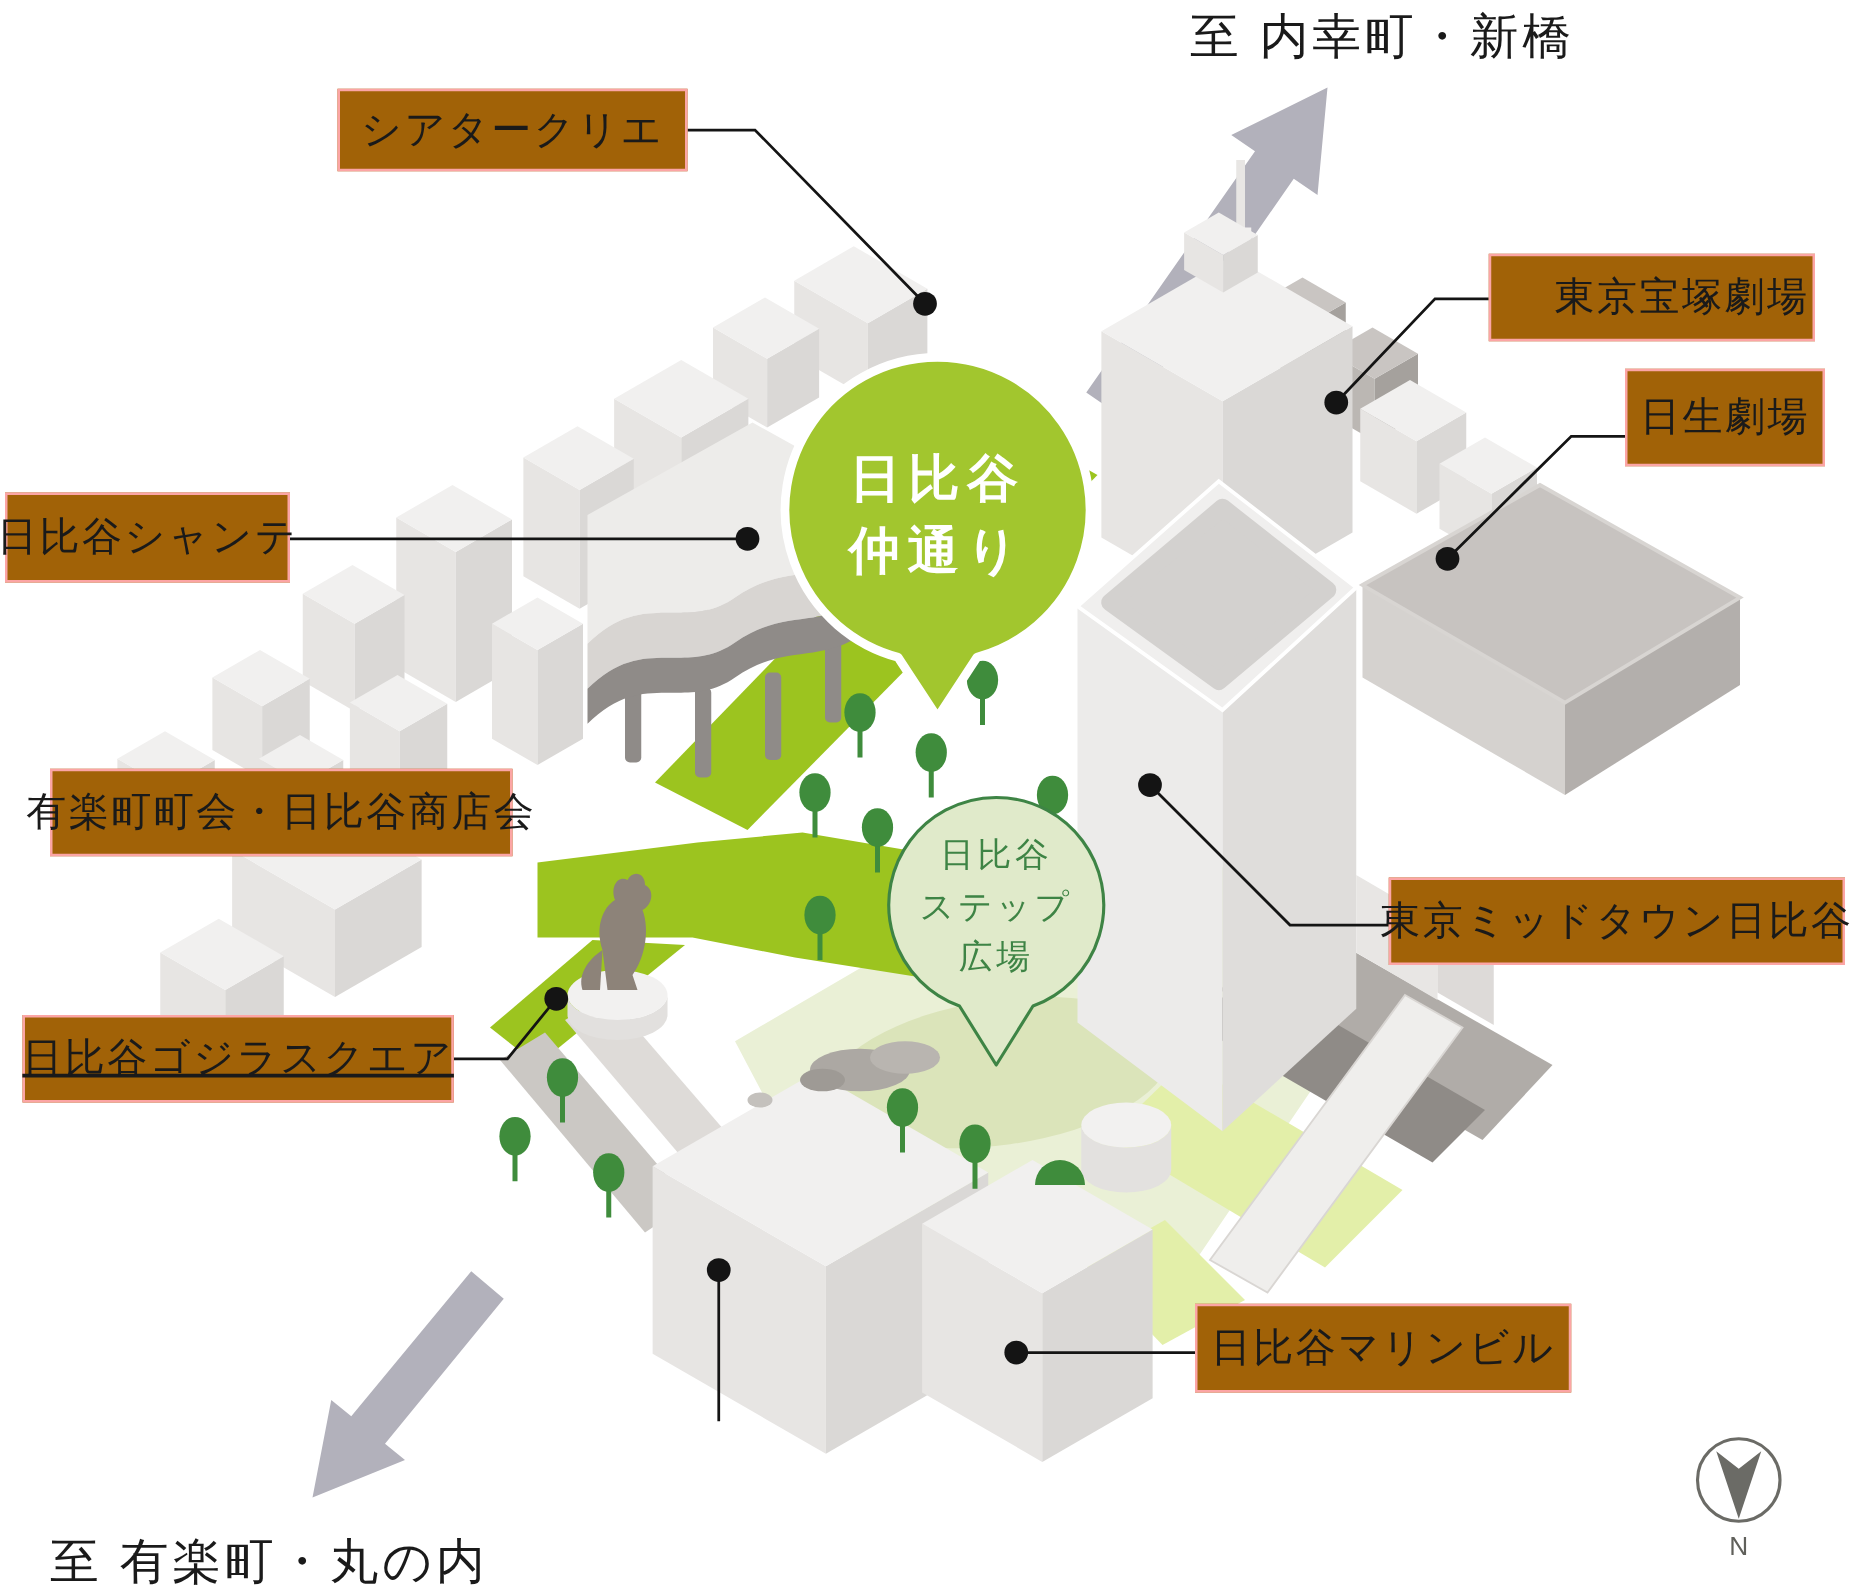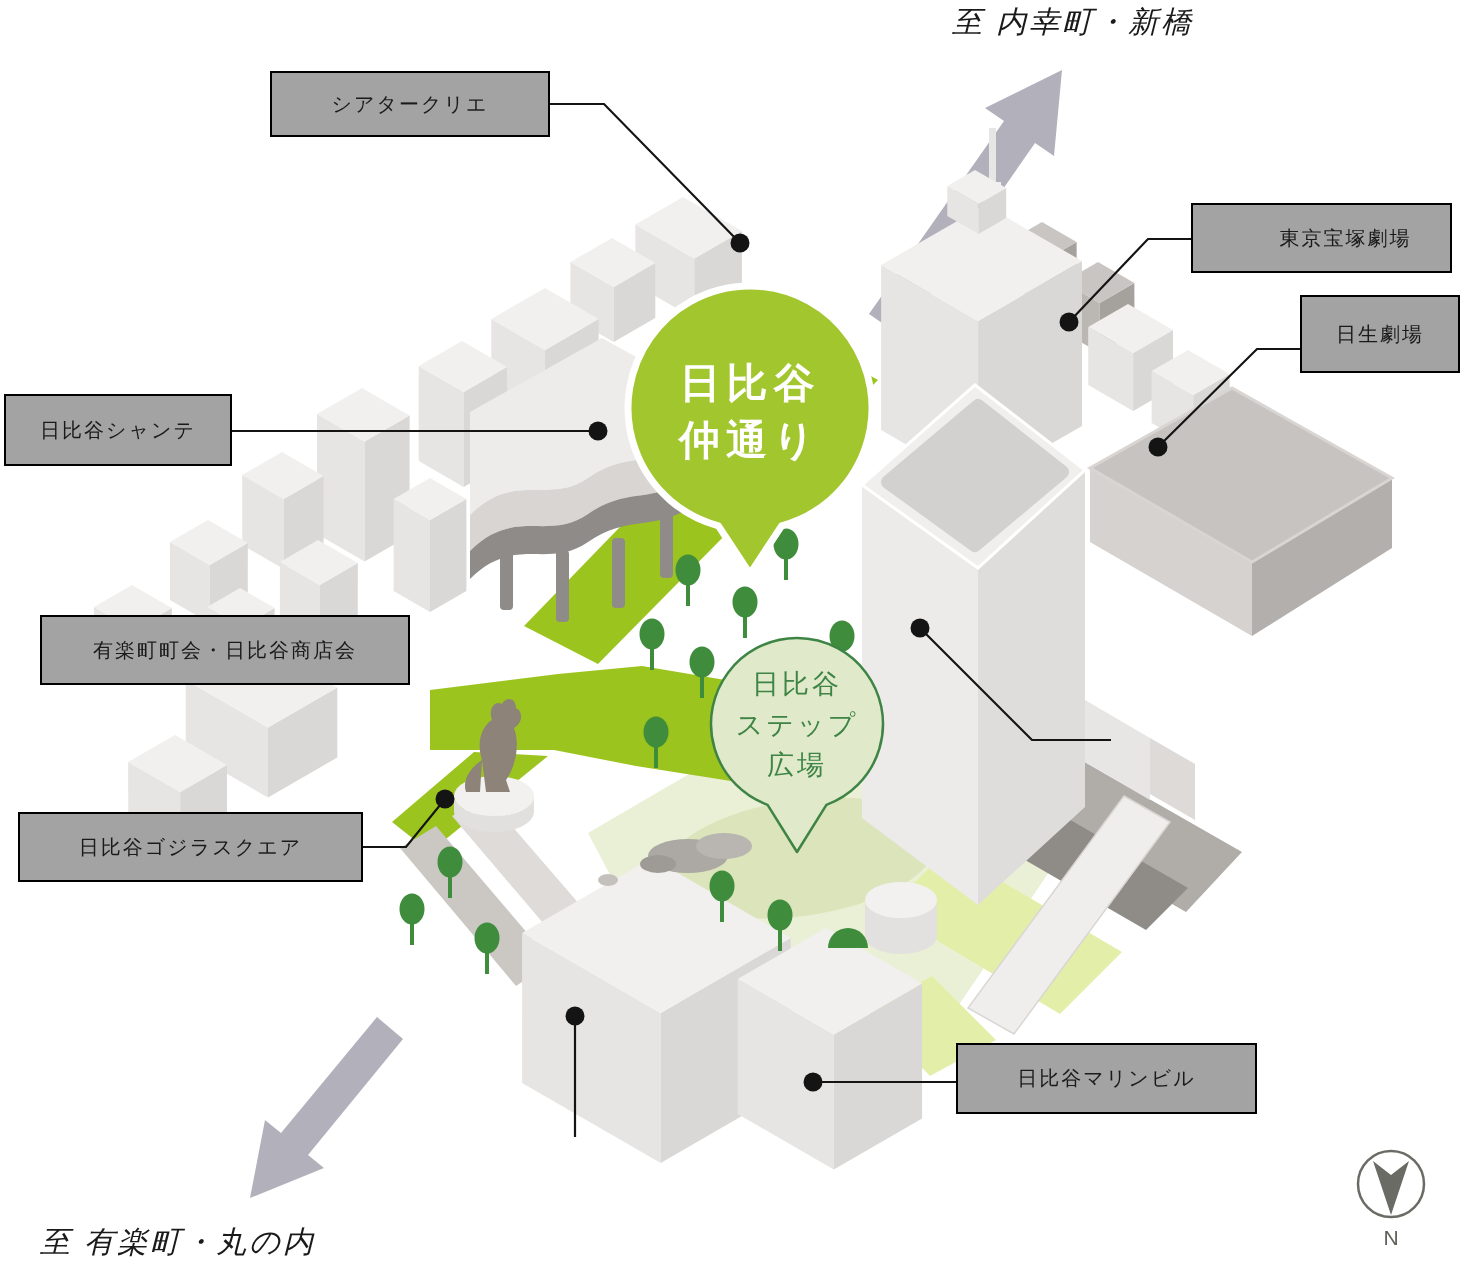--- a/index.html
+++ b/index.html
@@ -1,22 +1,22 @@
 <!DOCTYPE html>
 <html><head>
 <meta charset="utf-8">
 <style>
   html,body{margin:0;padding:0;background:#fff;}
   #stage{position:relative;width:1482px;height:1270px;background:#ffffff;overflow:hidden;
          font-family:"Liberation Sans","DejaVu Sans",sans-serif;color:#1a1a1a;}
   #scene{position:absolute;left:0;top:0;}
-  .label-box{position:absolute;box-sizing:border-box;background:#a3a3a3;border:2px solid #000000;
-             display:flex;align-items:center;justify-content:center;font-size:20px;
+  .label-box{position:absolute;box-sizing:border-box;background:#a16207;border:2px solid #fca5a5;
+             display:flex;align-items:center;justify-content:center;font-size:32px;
              letter-spacing:2px;color:#1a1a1a;white-space:nowrap;z-index:3;}
-  .dir-text{position:absolute;font-size:30px;letter-spacing:3px;color:#1a1a1a;z-index:3;font-weight:500;font-style:italic;}
+  .dir-text{position:absolute;font-size:39px;letter-spacing:3px;color:#1a1a1a;z-index:3;font-weight:500;}
   .bubble-text{position:absolute;display:flex;align-items:center;justify-content:center;text-align:center;
                white-space:pre-line;z-index:3;pointer-events:none;}
   .bubble-text.naka{left:628px;top:344px;width:244px;height:136px;font-size:41px;letter-spacing:6px;
                     color:#ffffff;font-weight:600;line-height:1.4;}
   .bubble-text.step{left:709px;top:650px;width:176px;height:150px;font-size:27px;letter-spacing:3px;
                     color:#3E8445;line-height:1.5;}
   .compass-n{position:absolute;left:1377px;top:1226px;width:28px;text-align:center;font-size:21px;
              color:#60605B;z-index:3;}
 </style>
 </head>
@@ -213,21 +213,22 @@
       <circle cx="1391" cy="1184" r="33" fill="none" stroke="#6B6B66" stroke-width="2.5"></circle>
       <path d="M1373,1161 L1391,1215 L1409,1161 L1391,1175 Z" fill="#6B6B66"></path>
     </g>
   </svg>
 
   <div class="label-box" style="left:270px;top:71px;width:280px;height:66px;">シアタークリエ</div>
   <div class="label-box" style="left:1191px;top:203px;width:261px;height:70px;padding-left:48px;">東京宝塚劇場</div>
   <div class="label-box" style="left:1300px;top:295px;width:160px;height:78px;">日生劇場</div>
   <div class="label-box" style="left:4px;top:394px;width:228px;height:72px;text-align:center;">日比谷シャンテ</div>
   <div class="label-box" style="left:40px;top:615px;width:370px;height:70px;">有楽町町会・日比谷商店会</div>
-  <div class="label-box" style="left:18px;top:812px;width:345px;height:70px;">日比谷ゴジラスクエア</div>
+  <div class="label-box" style="left:1111px;top:702px;width:365px;height:70px;">東京ミッドタウン日比谷</div>
+  <div class="label-box" style="left:18px;top:812px;width:345px;height:70px;text-decoration:underline;">日比谷ゴジラスクエア</div>
   <div class="label-box" style="left:956px;top:1043px;width:301px;height:71px;">日比谷マリンビル</div>
 
   <div class="dir-text" style="left:952px;top:2px;">至 内幸町・新橋</div>
   <div class="dir-text" style="left:40px;top:1222px;">至 有楽町・丸の内</div>
 
   <div class="bubble-text naka">日比谷
 仲通り</div>
   <div class="bubble-text step">日比谷
 ステップ
 広場</div>

